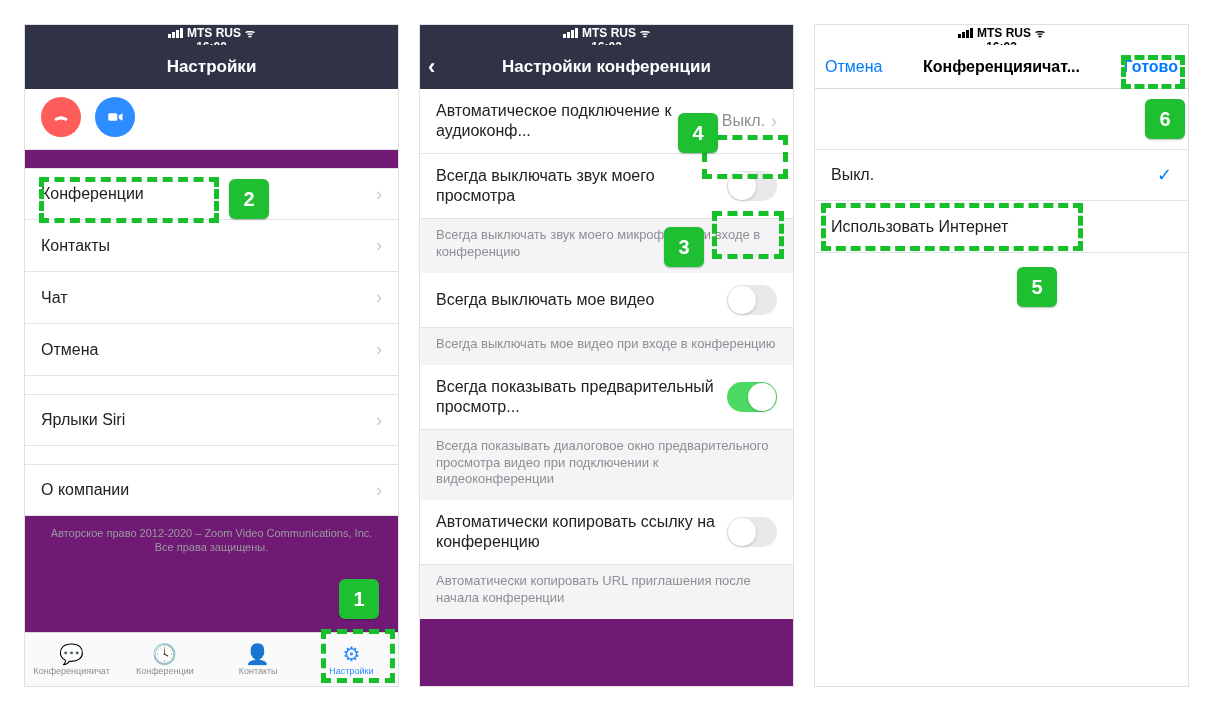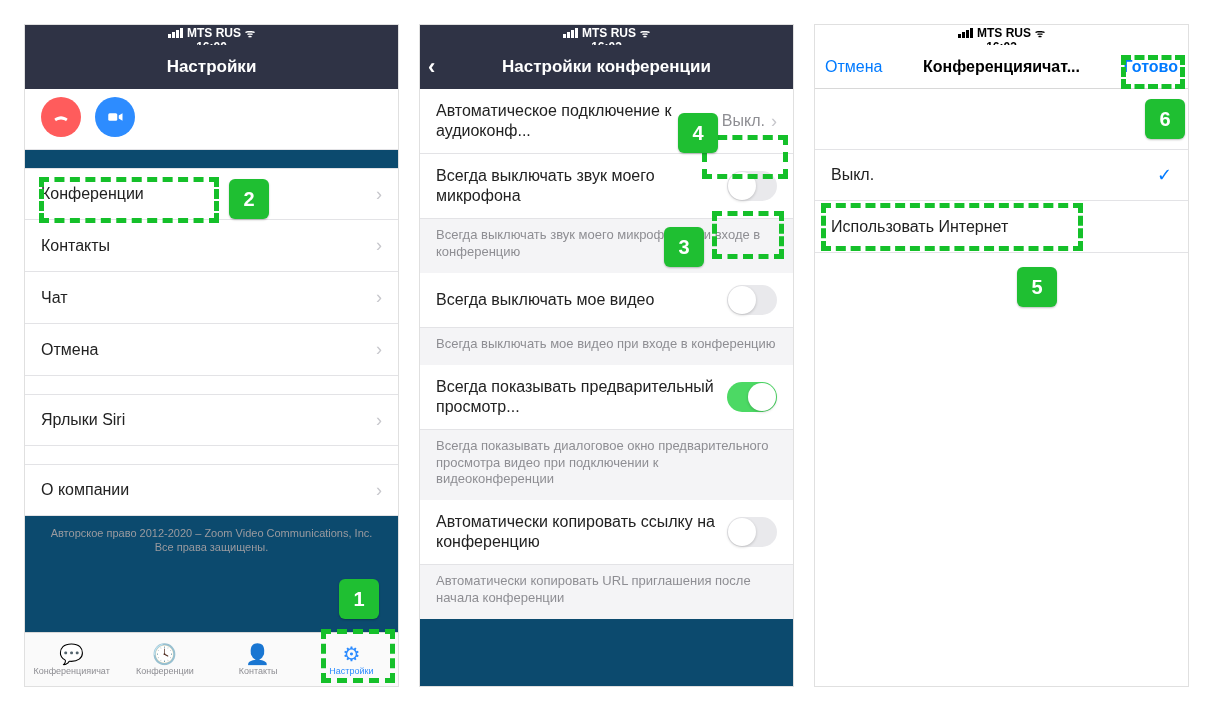--- a/index.html
+++ b/index.html
@@ -68,21 +68,21 @@
   }
   .navheader .left-btn, .navheader .right-btn {
     position: absolute; top:0; bottom:0; display:flex; align-items:center;
     color: #007aff; font-size: 16px; font-weight: 400;
   }
   .navheader .left-btn { left: 10px; }
   .navheader .right-btn { right: 10px; font-weight: 600; text-align: right; }
   .navheader .center-title { font-size: 16px; font-weight: 700; max-width: 200px; overflow: hidden; text-overflow: ellipsis; white-space: nowrap; }
 
   
-  .content { flex: 1; overflow-y: auto; background: #0c4a6e; }
+  .content { flex: 1; overflow-y: auto; background: #701a75; }
   .content.white { background: #fff; }
 
   
   .icons-row {
     background: #fff;
     padding: 8px 16px 12px;
     display: flex; gap: 14px;
     border-bottom: 1px solid #e3e3e6;
   }
   .round-icon {
@@ -313,21 +313,21 @@
 
   <div class="content">
     <div class="list">
       <div class="row" style="min-height:64px;">
         <span class="label">Автоматическое подключение к аудиоконф...</span>
         <span class="value">Выкл.</span>
         <span class="chev">›</span>
       </div>
 
       <div class="row" style="min-height:64px;">
-        <span class="label">Всегда выключать звук моего микрофона</span>
+        <span class="label">Всегда выключать звук моего просмотра</span>
         <span class="toggle"></span>
       </div>
     </div>
     <div class="hint">Всегда выключать звук моего микрофона при входе в конференцию</div>
 
     <div class="list">
       <div class="row">
         <span class="label">Всегда выключать мое видео</span>
         <span class="toggle"></span>
       </div>

